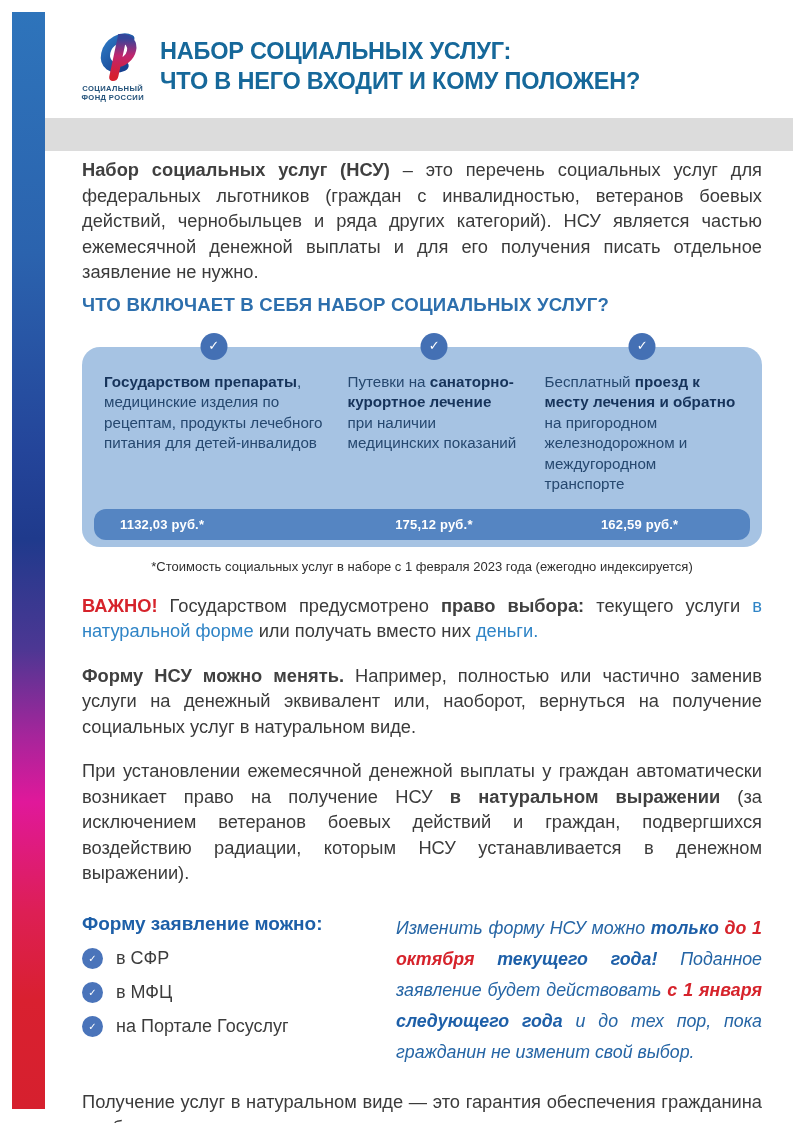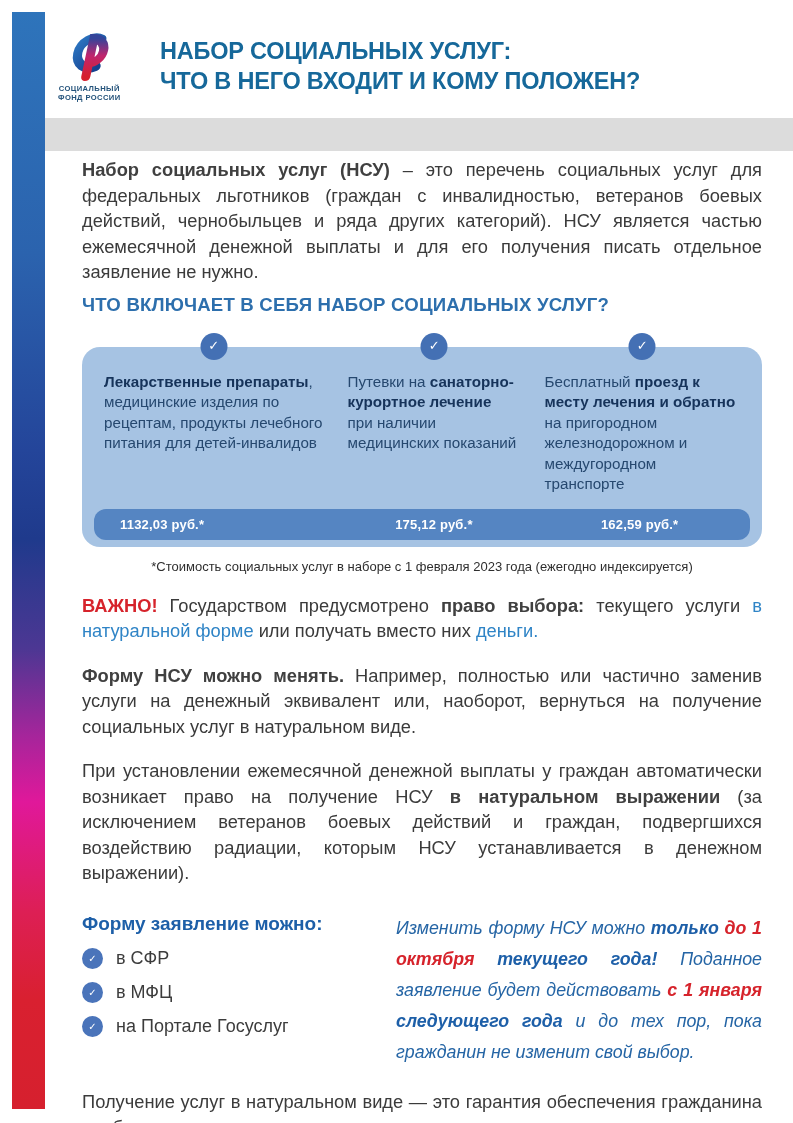--- a/index.html
+++ b/index.html
@@ -19,21 +19,21 @@
       #4c3793 58%, #a6259b 66%, #e0189a 72%, #dd1f55 82%,
       #d92030 90%, #d6202e 100%);
   }
   
   .gray-band{
     position:absolute;left:45px;top:118px;width:748px;height:33px;
     background:#dcdcdc;
   }
   
   .header{position:absolute;left:58px;top:24px;display:flex;gap:16px;align-items:flex-start;}
-  .logo-block{width:86px;display:flex;flex-direction:column;align-items:flex-start;}
+  .logo-block{width:86px;display:flex;flex-direction:column;align-items:flex-end;}
   .logo-text{margin-top:2px;font-size:7.6px;font-weight:bold;letter-spacing:.4px;color:#23527a;text-align:center;line-height:1.25;}
   .title{padding-top:12px;font-size:23.5px;line-height:30px;font-weight:bold;color:#16689a;letter-spacing:-0.2px;}
   
   .content{position:absolute;left:82px;top:157px;width:680px;}
   .body-text{margin:0;font-size:18.3px;line-height:25.5px;text-align:justify;color:#3b3b3b;}
   .blue-strong{color:#404040;font-weight:bold;}
   .blue-link{color:#2f84c6;}
   .red-strong{color:#d6232b;font-weight:bold;}
   .section-heading{margin:9px 0 0;font-size:18.6px;font-weight:bold;color:#2d6fad;letter-spacing:.2px;}
   
@@ -112,21 +112,21 @@
   <div class="content">
 
     <p class="body-text"><span class="blue-strong">Набор социальных услуг (НСУ)</span><span> – это перечень социальных услуг для федеральных льготников (граждан с инвалидностью, ветеранов боевых действий, чернобыльцев и ряда других категорий). НСУ является частью ежемесячной денежной выплаты и для его получения писать отдельное заявление не нужно.</span></p>
 
     <h2 class="section-heading">ЧТО ВКЛЮЧАЕТ В СЕБЯ НАБОР СОЦИАЛЬНЫХ УСЛУГ?</h2>
 
     <div class="benefits-box">
       <div class="cards">
         <div class="card">
           <span class="check-circle">✓</span>
-          <span></span><span class="card-bold">Лекарственные препараты</span><span>, медицинские изделия по рецептам, продукты лечебного питания для детей-инвалидов</span>
+          <span></span><span class="card-bold">Государством препараты</span><span>, медицинские изделия по рецептам, продукты лечебного питания для детей-инвалидов</span>
         </div>
         <div class="card">
           <span class="check-circle">✓</span>
           <span>Путевки на </span><span class="card-bold">санаторно-курортное лечение</span><span> при наличии медицинских показаний</span>
         </div>
         <div class="card">
           <span class="check-circle">✓</span>
           <span>Бесплатный </span><span class="card-bold">проезд к месту лечения и обратно</span><span> на пригородном железнодорожном и междугородном транспорте</span>
         </div>
       </div>

